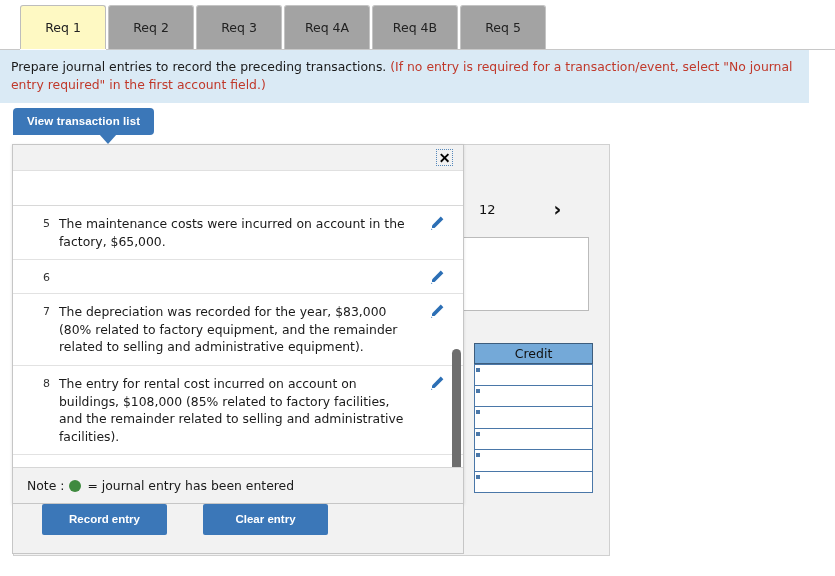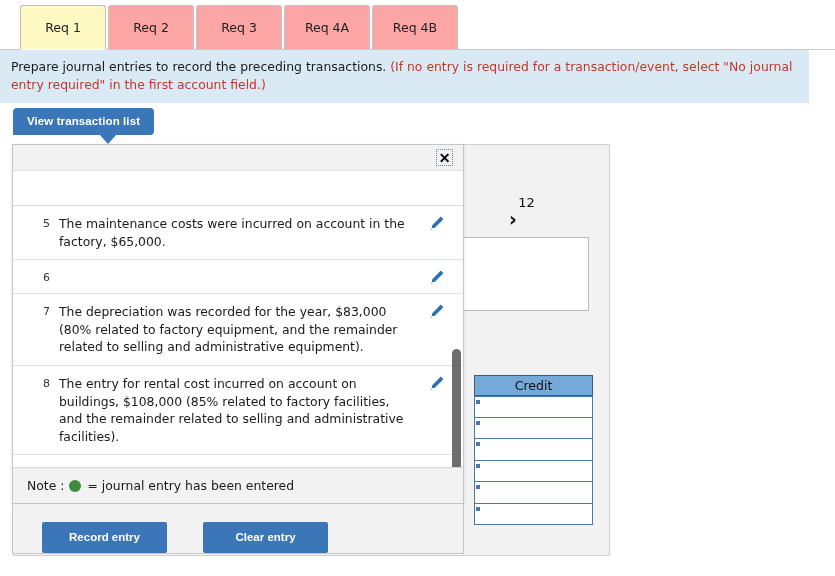--- a/index.html
+++ b/index.html
@@ -36,21 +36,21 @@
   .tab {
     height: 44px;
     min-width: 86px;
     padding: 0 14px;
     box-sizing: border-box;
     display: flex;
     align-items: center;
     justify-content: center;
     font-size: 12.5px;
     color: #222;
-    background: #fca5a5;
+    background: #a3a3a3;
     border: 1px solid #c4c4c4;
     border-bottom: none;
     border-radius: 3px 3px 0 0;
   }
   .tab.active {
     background: #fef9c3;
     border-color: #bdbdbd;
     position: relative;
     z-index: 3;
     box-shadow: 0 1px 0 0 #ffffff;
@@ -112,21 +112,20 @@
     box-sizing: border-box;
   }
   .bg-pager {
     position: absolute;
     left: 380px;
     top: 50px;
     width: 180px;
     height: 28px;
     display: flex;
     align-items: center;
-    flex-direction: column;
   }
   .bg-pager .pagenum {
     font-size: 13px;
     color: #111;
     margin-left: 85px;
   }
   .bg-pager .chev {
     font-size: 19px;
     color: #111;
     margin-left: 58px;
@@ -157,21 +156,20 @@
     height: 21px;
     background: #74a9d8;
     border: 1px solid #3d5d7d;
     box-sizing: border-box;
     display: flex;
     align-items: center;
     justify-content: center;
     font-size: 12.5px;
     color: #111;
     margin-left: 160px;
-    margin-top: 32px;
   }
   .bg-cell {
     width: 119px;
     height: 21.5px;
     background: #ffffff;
     border: 1px solid #4a77a8;
     border-top: none;
     box-sizing: border-box;
     margin-left: 160px;
     position: relative;
@@ -321,21 +319,21 @@
     left: 12px;
     top: 504px;
     width: 452px;
     height: 50px;
     background: #f2f2f2;
     border: 1px solid #c6c6c6;
     border-top: none;
     box-sizing: border-box;
     z-index: 21;
     display: flex;
-    align-items: flex-end;
+    align-items: flex-start;
     padding-left: 29px;
     gap: 36px;
   }
   .act-btn {
     background: #3b77b8;
     color: #ffffff;
     font-size: 11.5px;
     font-weight: bold;
     border: none;
     border-radius: 2px;
@@ -359,20 +357,23 @@
         </div>
       <div class="tab">
           <span>Req 3</span>
         </div>
       <div class="tab">
           <span>Req 4A</span>
         </div>
       <div class="tab">
           <span>Req 4B</span>
         </div>
+      <div class="tab">
+          <span>Req 5</span>
+        </div>
     </div>
   </div>
 
   <div class="banner">
     <span>Prepare journal entries to record the preceding transactions. </span><span class="red">(If no entry is required for a transaction/event, select "No journal entry required" in the first account field.)</span>
   </div>
 
   <div class="vtl-wrap">
     <button class="vtl-btn">View transaction list</button>
     <div class="vtl-arrow"></div>

